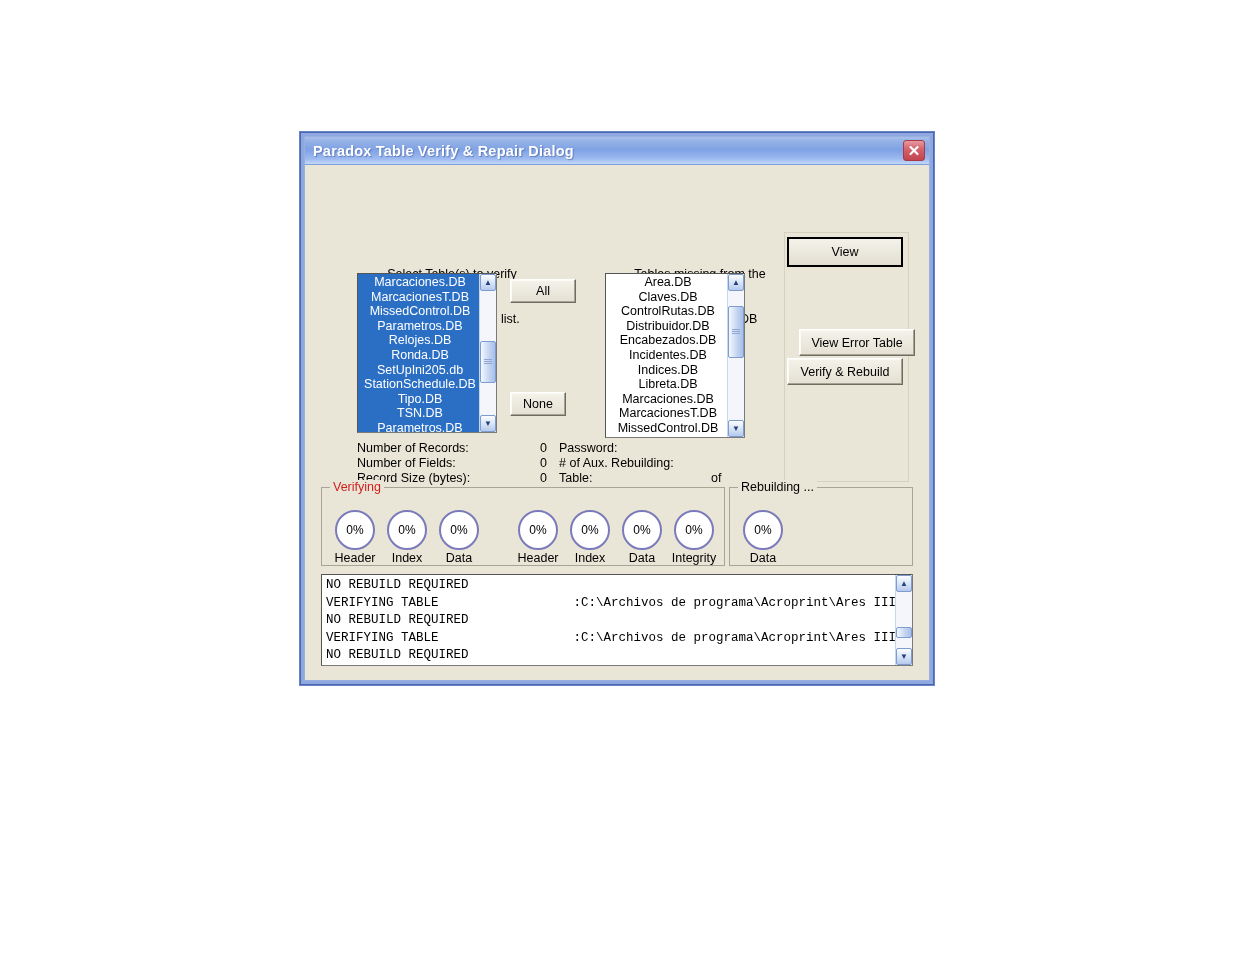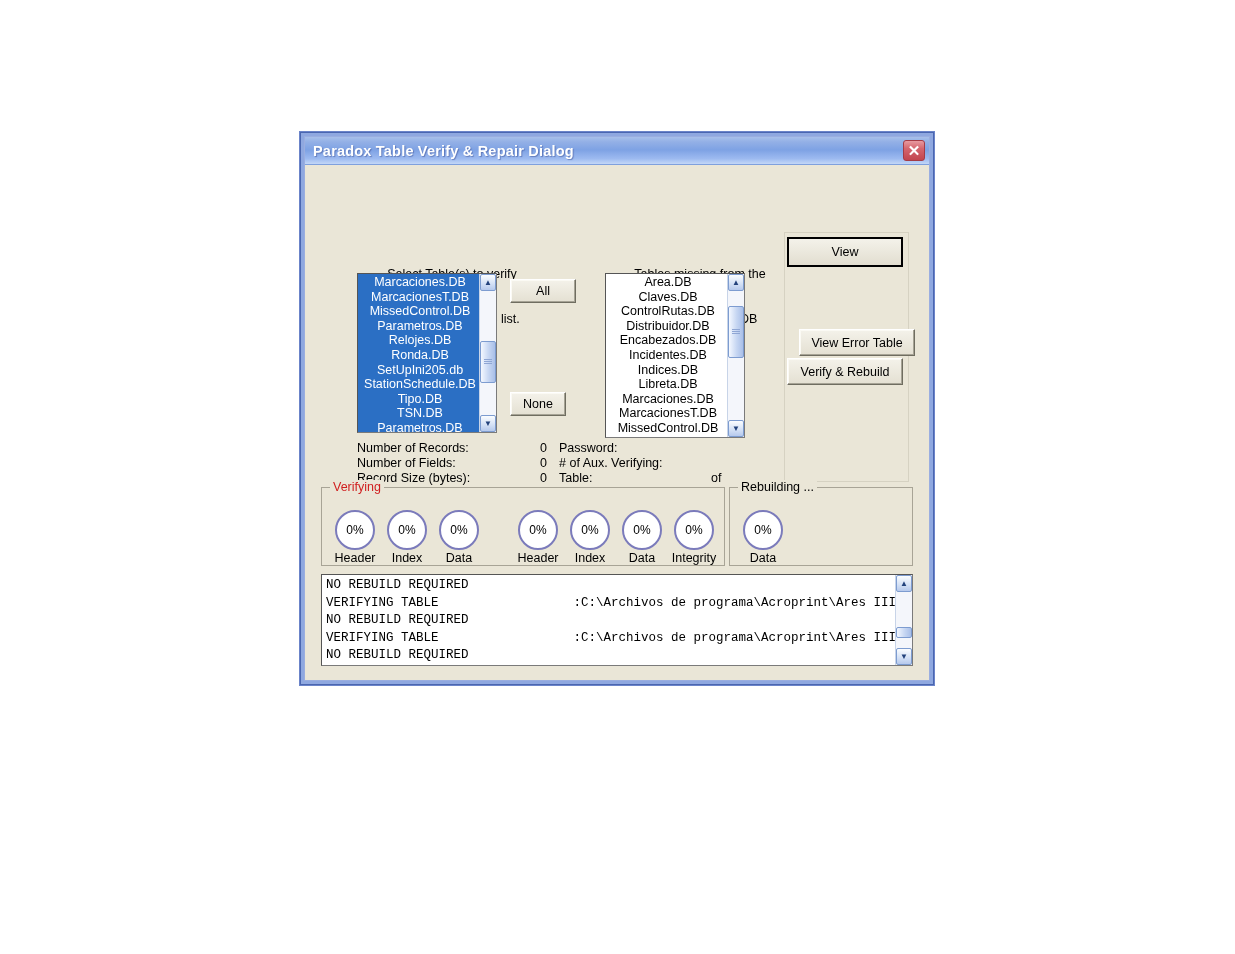--- a/index.html
+++ b/index.html
@@ -322,21 +322,21 @@
       <div id="info">
         <div class="row">
           <span class="lbl c1">Number of Records:</span>
           <span class="lbl c2">0</span>
           <span class="lbl c3">Password:</span>
           <span class="lbl c4"></span>
         </div>
         <div class="row">
           <span class="lbl c1">Number of Fields:</span>
           <span class="lbl c2">0</span>
-          <span class="lbl c3"># of Aux. Verifying:</span>
+          <span class="lbl c3"># of Aux. Rebuilding:</span>
           <span class="lbl c4"></span>
         </div>
         <div class="row">
           <span class="lbl c1">Record Size (bytes):</span>
           <span class="lbl c2">0</span>
           <span class="lbl c3">Table:</span>
           <span class="lbl c4">of</span>
         </div>
       </div>
 

